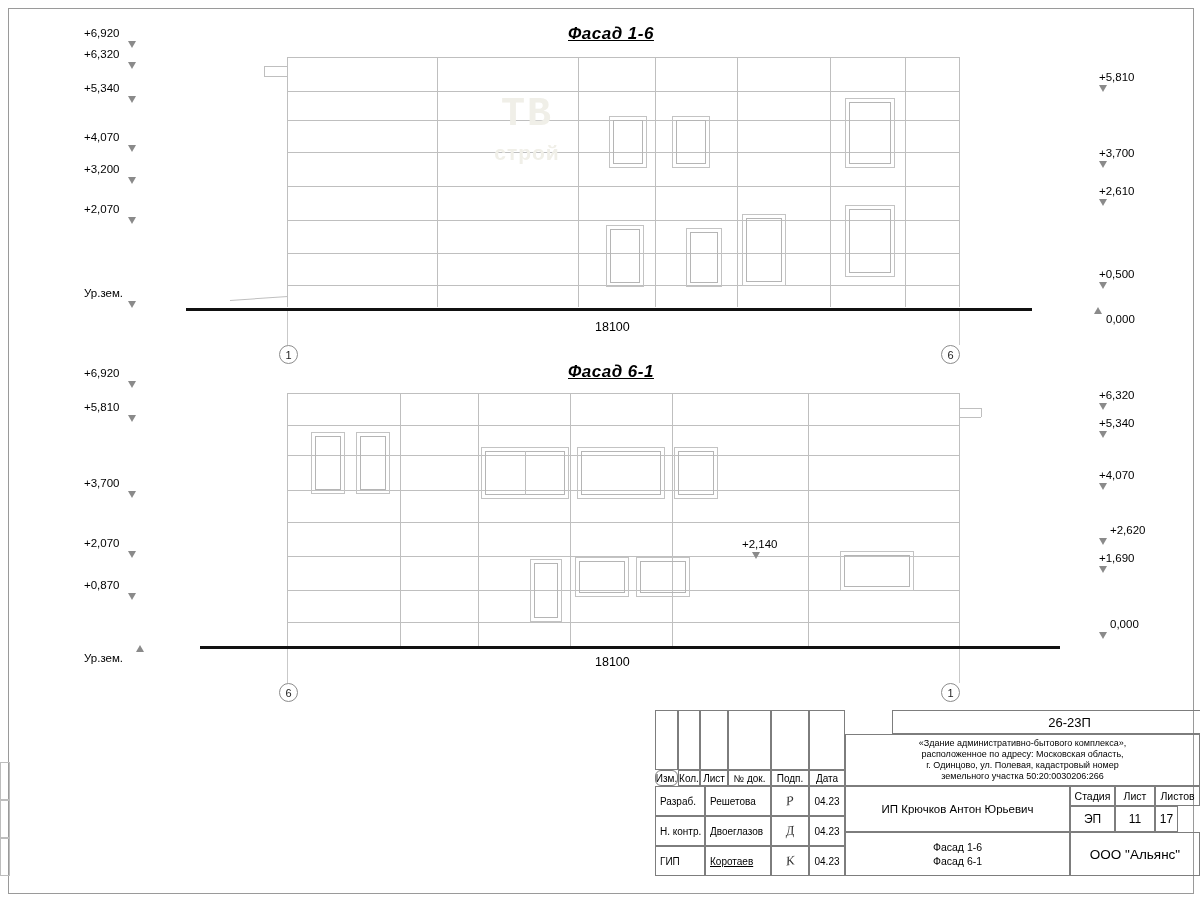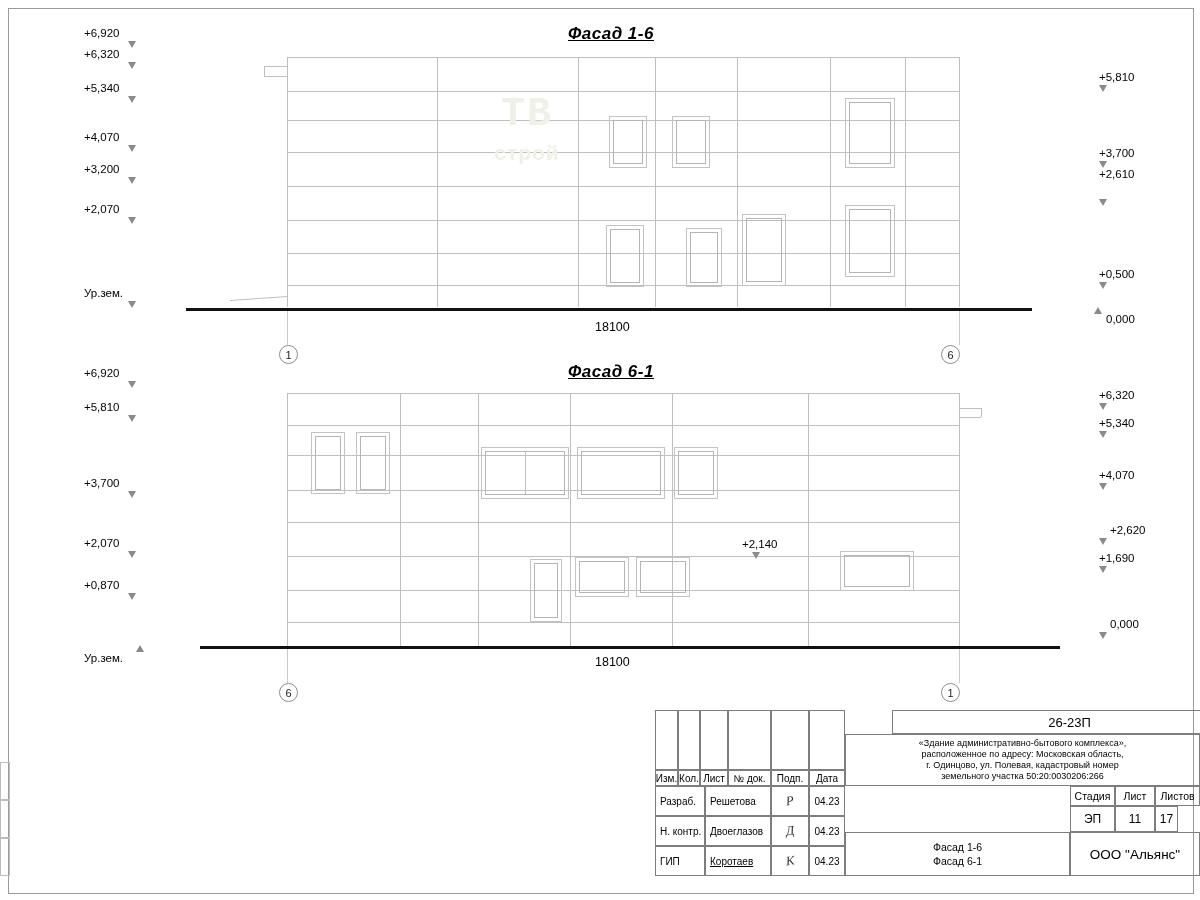--- a/index.html
+++ b/index.html
@@ -116,21 +116,21 @@
   <div class="arrowdn" style="left:128px;top:177px;"></div>
   <div class="lbl" style="left:84px;top:203px;">+2,070</div>
   <div class="arrowdn" style="left:128px;top:217px;"></div>
   <div class="lbl" style="left:84px;top:287px;">Ур.зем.</div>
   <div class="arrowdn" style="left:128px;top:301px;"></div>
 
   <div class="lbl" style="left:1099px;top:71px;">+5,810</div>
   <div class="arrowdn" style="left:1099px;top:85px;"></div>
   <div class="lbl" style="left:1099px;top:147px;">+3,700</div>
   <div class="arrowdn" style="left:1099px;top:161px;"></div>
-  <div class="lbl" style="left:1099px;top:168px;">+2,610</div>
+  <div class="lbl" style="left:1099px;top:185px;">+2,610</div>
   <div class="arrowdn" style="left:1099px;top:199px;"></div>
   <div class="lbl" style="left:1099px;top:268px;">+0,500</div>
   <div class="arrowdn" style="left:1099px;top:282px;"></div>
   <div class="arrowup" style="left:1094px;top:307px;"></div>
   <div class="lbl" style="left:1106px;top:313px;">0,000</div>
 
   <div class="axis-stem" style="left:287px;top:311px;height:34px;"></div>
   <div class="axis-stem" style="left:959px;top:311px;height:34px;"></div>
   <div class="dimtxt" style="left:595px;top:320px;">18100</div>
   <div class="axis-circle" style="left:279px;top:345px;">1</div>
@@ -225,21 +225,21 @@
 
   <div class="stamp">
 
     <div class="cell" style="left:0;top:0;width:23px;height:60px;"></div>
     <div class="cell" style="left:23px;top:0;width:22px;height:60px;"></div>
     <div class="cell" style="left:45px;top:0;width:28px;height:60px;"></div>
     <div class="cell" style="left:73px;top:0;width:43px;height:60px;"></div>
     <div class="cell" style="left:116px;top:0;width:38px;height:60px;"></div>
     <div class="cell" style="left:154px;top:0;width:36px;height:60px;"></div>
 
-    <div class="cell" style="left:0;top:60px;width:23px;height:16px;">Изм.</div>
+    <div class="cell" style="left:0;top:60px;width:23px;height:16px;border-radius:6px;">Изм.</div>
     <div class="cell" style="left:23px;top:60px;width:22px;height:16px;">Кол.</div>
     <div class="cell" style="left:45px;top:60px;width:28px;height:16px;">Лист</div>
     <div class="cell" style="left:73px;top:60px;width:43px;height:16px;">№ док.</div>
     <div class="cell" style="left:116px;top:60px;width:38px;height:16px;">Подп.</div>
     <div class="cell" style="left:154px;top:60px;width:36px;height:16px;">Дата</div>
 
     <div class="cell l" style="left:0;top:76px;width:50px;height:30px;padding-left:4px;">Разраб.</div>
     <div class="cell l" style="left:50px;top:76px;width:66px;height:30px;padding-left:4px;">Решетова</div>
     <div class="cell" style="left:116px;top:76px;width:38px;height:30px;">
         <span class="sig">Р</span>
@@ -262,20 +262,21 @@
 
     <div class="cell big" style="left:190px;top:0;width:355px;height:24px;margin-left:47px;">26-23П</div>
 
     <div class="cell" style="left:190px;top:24px;width:355px;height:52px;flex-direction:column;line-height:11px;font-size:9px;">
       <span>«Здание административно-бытового комплекса»,</span>
       <span>расположенное по адресу: Московская область,</span>
       <span>г. Одинцово, ул. Полевая, кадастровый номер</span>
       <span>земельного участка 50:20:0030206:266</span>
     </div>
 
+    <div class="cell" style="left:190px;top:76px;width:225px;height:46px;font-size:11.5px;">ИП Крючков Антон Юрьевич</div>
     <div class="cell" style="left:190px;top:122px;width:225px;height:44px;flex-direction:column;line-height:14px;font-size:10.5px;">
       <span>Фасад 1-6</span>
       <span>Фасад 6-1</span>
     </div>
 
     <div class="cell" style="left:415px;top:76px;width:45px;height:20px;font-size:10.5px;">Стадия</div>
     <div class="cell" style="left:460px;top:76px;width:40px;height:20px;font-size:10.5px;">Лист</div>
     <div class="cell" style="left:500px;top:76px;width:45px;height:20px;font-size:10.5px;">Листов</div>
 
     <div class="cell" style="left:415px;top:96px;width:45px;height:26px;font-size:12px;">ЭП</div>

